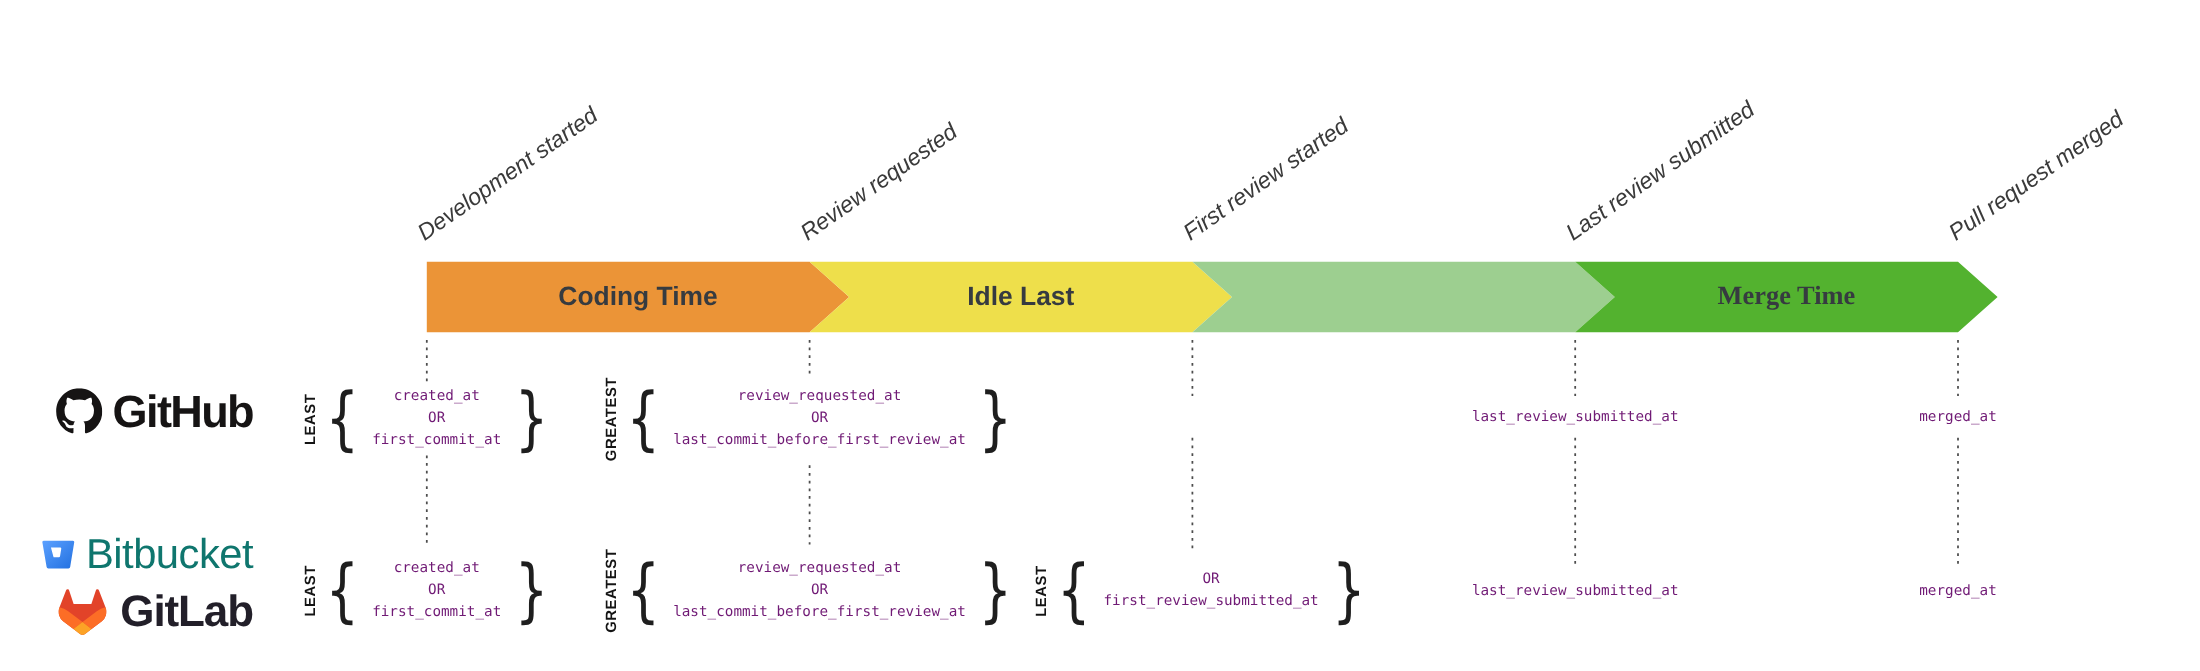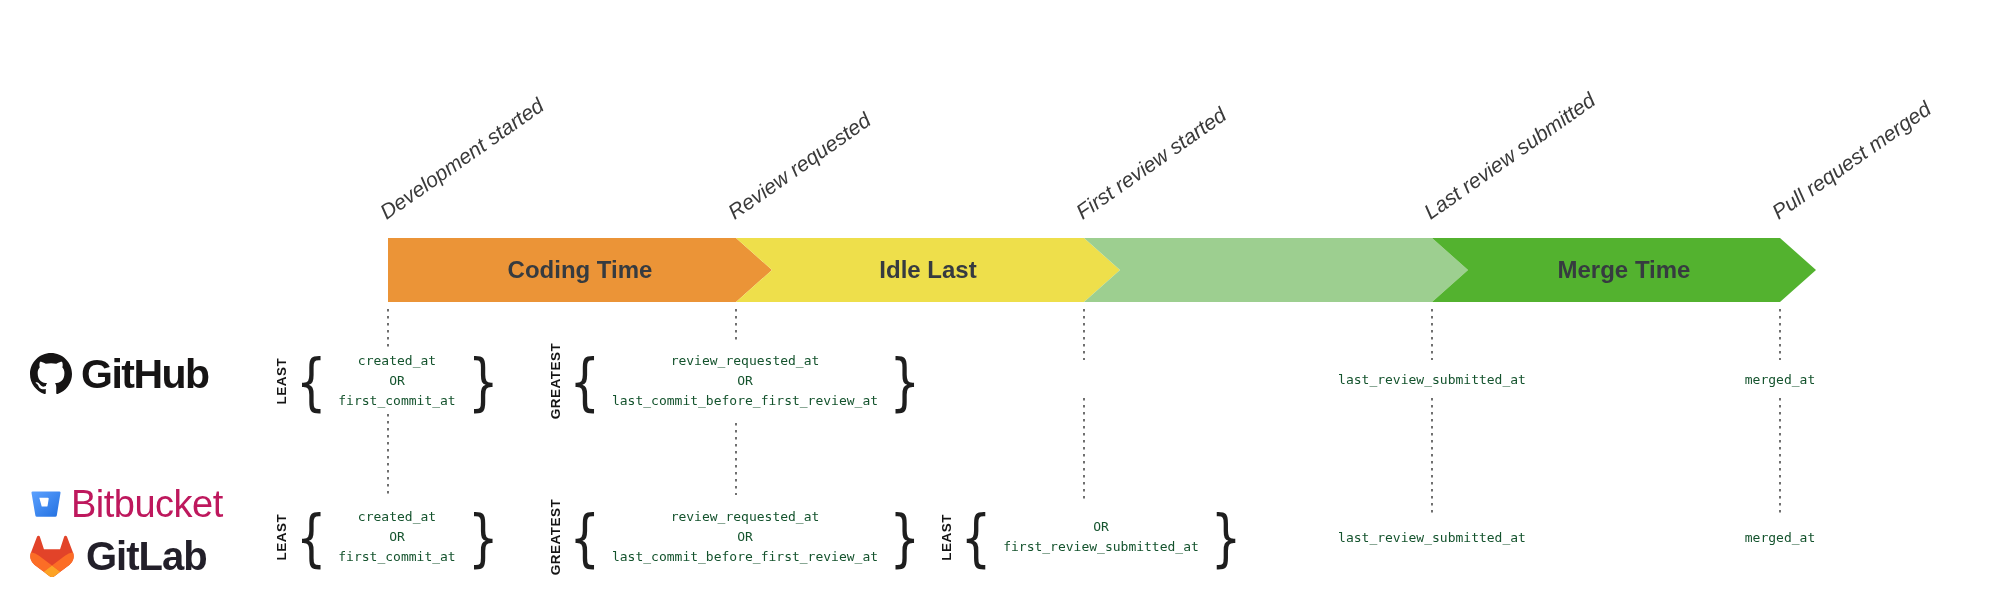--- a/index.html
+++ b/index.html
@@ -26,27 +26,27 @@
   .phase-label{
     position:absolute;top:270px;
     transform:translate(-50%,-50%);
     font-size:24px;font-weight:700;color:#363b40;
     white-space:nowrap;
   }
 
   
   .brand{
     position:absolute;left:30px;right:1770px;
-    display:flex;justify-content:flex-start;align-items:center;gap:9px;
+    display:flex;justify-content:flex-end;align-items:center;gap:9px;
   }
   .brand .wordmark{white-space:nowrap;}
   .brand-github{top:345px;height:58px;}
   .brand-github .wordmark{font-size:41px;font-weight:800;letter-spacing:-1.5px;color:#161414;}
   .brand-bitbucket{top:483px;height:42px;}
-  .brand-bitbucket .wordmark{font-size:38px;font-weight:500;letter-spacing:-0.5px;color:#be185d;}
+  .brand-bitbucket .wordmark{font-size:38px;font-weight:500;letter-spacing:-0.5px;color:#0f766e;}
   .brand-gitlab{top:531px;height:50px;gap:12px;}
   .brand-gitlab .wordmark{font-size:40px;font-weight:700;letter-spacing:-1px;color:#221f29;}
 
   
   .expr{
     position:absolute;
     transform:translate(-50%,-50%);
     display:flex;align-items:center;
     background:#ffffff;padding:2px 6px;
   }
@@ -62,21 +62,21 @@
     font-size:60px;font-weight:400;color:#1e1e1e;
     line-height:56px;
     transform:scale(0.8,1.05);
   }
   .expr .stack{
     display:flex;flex-direction:column;align-items:center;
     padding:0 8px;
   }
   .mono{
     font-family:"DejaVu Sans Mono","Liberation Mono",monospace;
-    font-size:13px;color:#14532d;line-height:1.55;
+    font-size:13px;color:#701a75;line-height:1.55;
     white-space:nowrap;text-align:center;
   }
   .mono-single{
     position:absolute;
     transform:translate(-50%,-50%);
     background:#ffffff;padding:3px 8px;
   }
 </style>
 </head>
 <body>
@@ -104,21 +104,21 @@
   </svg>
 
   <div class="event-label" style="left:390px;top:199px;">Development started</div>
   <div class="event-label" style="left:738px;top:199px;">Review requested</div>
   <div class="event-label" style="left:1086px;top:199px;">First review started</div>
   <div class="event-label" style="left:1434px;top:199px;">Last review submitted</div>
   <div class="event-label" style="left:1782px;top:199px;">Pull request merged</div>
 
   <div class="phase-label" style="left:580px;">Coding Time</div>
   <div class="phase-label" style="left:928px;">Idle Last</div>
-  <div class="phase-label" style="left:1624px;">Merge Time</div>
+  <div class="phase-label" style="left:1624px;font-family:Liberation Serif, serif;">Merge Time</div>
 
   <div class="brand brand-github">
     <span style="display:inline-flex;">
       <svg width="42" height="42" viewBox="0 0 16 16" aria-hidden="true">
         <path fill="#161414" fill-rule="evenodd" d="M8 0C3.58 0 0 3.58 0 8c0 3.54 2.29 6.53 5.47 7.59.4.07.55-.17.55-.38 0-.19-.01-.82-.01-1.49-2.01.37-2.53-.49-2.69-.94-.09-.23-.48-.94-.82-1.13-.28-.15-.68-.52-.01-.53.63-.01 1.08.58 1.23.82.72 1.21 1.87.87 2.33.66.07-.52.28-.87.51-1.07-1.78-.2-3.64-.89-3.64-3.95 0-.87.31-1.59.82-2.15-.08-.2-.36-1.02.08-2.12 0 0 .67-.21 2.2.82.64-.18 1.32-.27 2-.27s1.36.09 2 .27c1.53-1.04 2.2-.82 2.2-.82.44 1.1.16 1.92.08 2.12.51.56.82 1.27.82 2.15 0 3.07-1.87 3.75-3.65 3.95.29.25.54.73.54 1.48 0 1.07-.01 1.93-.01 2.2 0 .21.15.46.55.38A8.01 8.01 0 0 0 16 8c0-4.42-3.58-8-8-8z"></path>
       </svg>
     </span>
     <span class="wordmark">GitHub</span>
   </div>
 

